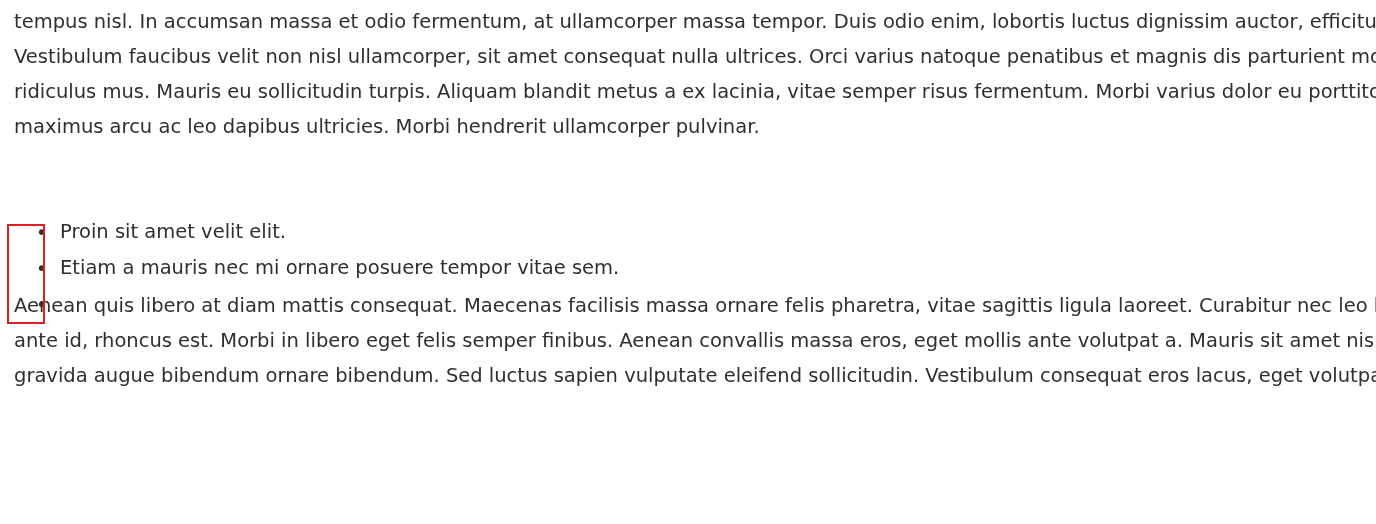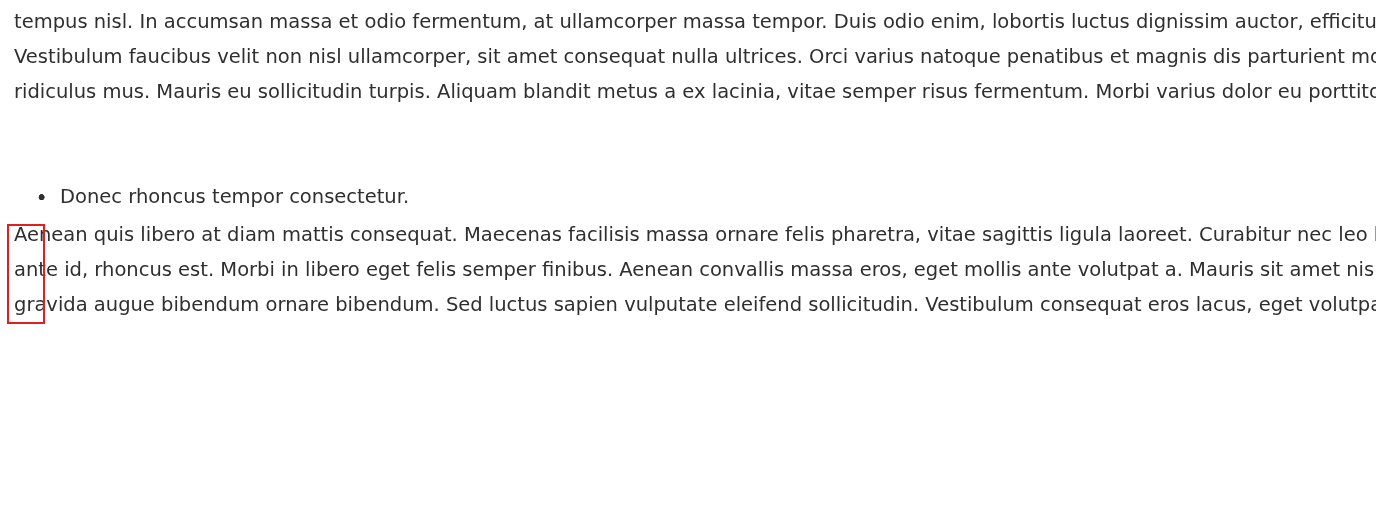--- a/index.html
+++ b/index.html
@@ -77,32 +77,34 @@
 </style>
 </head>
 <body>
 
 <div class="page">
 
   <div class="para" id="paragraph-top">
     <span class="line">tempus nisl. In accumsan massa et odio fermentum, at ullamcorper massa tempor. Duis odio enim, lobortis luctus dignissim auctor, efficitur nec eli</span>
     <span class="line">Vestibulum faucibus velit non nisl ullamcorper, sit amet consequat nulla ultrices. Orci varius natoque penatibus et magnis dis parturient montes, na</span>
     <span class="line">ridiculus mus. Mauris eu sollicitudin turpis. Aliquam blandit metus a ex lacinia, vitae semper risus fermentum. Morbi varius dolor eu porttitor sempe</span>
+    <span class="line">maximus arcu ac leo dapibus ultricies. Morbi hendrerit ullamcorper pulvinar.</span>
   </div>
 
   <ul class="list" id="bullet-list">
     <li class="list-item">
       <span class="bullet">•</span>
+      <span>Proin sit amet velit elit.</span>
     </li>
     <li class="list-item">
       <span class="bullet">•</span>
+      <span>Etiam a mauris nec mi ornare posuere tempor vitae sem.</span>
     </li>
     <li class="list-item">
       <span class="bullet">•</span>
-      <span>Donec rhoncus tempor consectetur.</span>
     </li>
   </ul>
 
   <div class="para" id="paragraph-bottom">
     <span class="line">Aenean quis libero at diam mattis consequat. Maecenas facilisis massa ornare felis pharetra, vitae sagittis ligula laoreet. Curabitur nec leo hendreri</span>
     <span class="line">ante id, rhoncus est. Morbi in libero eget felis semper finibus. Aenean convallis massa eros, eget mollis ante volutpat a. Mauris sit amet nisl nulla. Fu</span>
     <span class="line">gravida augue bibendum ornare bibendum. Sed luctus sapien vulputate eleifend sollicitudin. Vestibulum consequat eros lacus, eget volutpat odio ele</span>
   </div>
 
   <div class="highlight-box" style="border-color: rgb(224, 32, 32);"></div>

